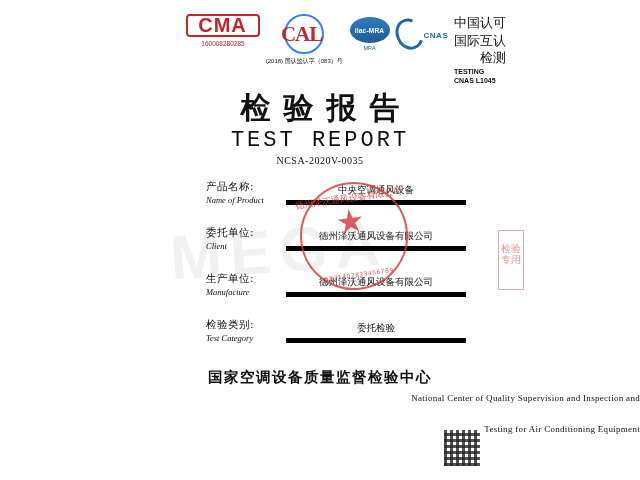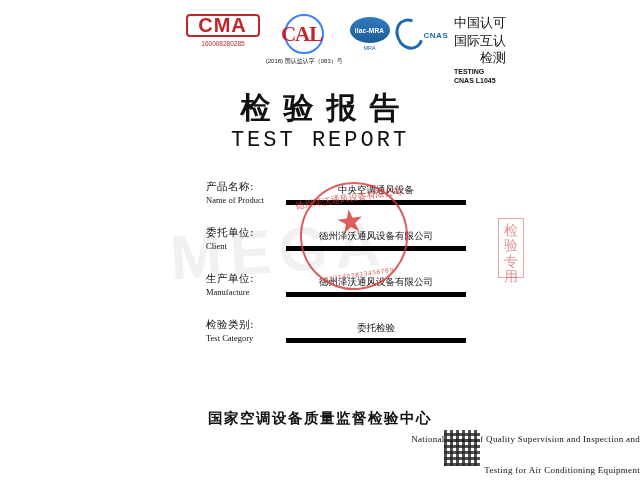--- a/index.html
+++ b/index.html
@@ -224,20 +224,21 @@
     letter-spacing: .5px;
     color: #111;
     white-space: nowrap;
   }
   .label-en {
     font-family: "Liberation Serif", serif;
     font-size: 8.5px;
     color: #111;
     margin-top: 1px;
     white-space: nowrap;
+    font-style: italic;
   }
   .field-value {
     position: absolute;
     left: 80px;
     right: 0;
     top: 0;
     height: 20px;
     border-bottom: 5px solid #000000;
     text-align: center;
     font-family: Liberation Sans, sans-serif;
@@ -254,21 +255,20 @@
     left: 0; right: 0;
     top: 368px;
     text-align: center;
   }
   .footer-cn {
     font-family: "DejaVu Serif", serif;
     font-size: 14.5px;
     font-weight: bold;
     letter-spacing: 1.5px;
     color: #111;
-    margin-top: 41px;
   }
   .footer-en1, .footer-en2 {
     font-family: "Liberation Serif", serif;
     font-size: 9px;
     letter-spacing: .3px;
     color: #111;
     margin-top: 6px;
     text-align: right;
   }
   .footer-en2 { margin-top: 21px; padding-left: 39px; }
@@ -336,30 +336,30 @@
     color: rgba(120,120,120,0.10);
     letter-spacing: 8px;
     transform: rotate(-4deg);
     pointer-events: none;
     user-select: none;
   }
 
   .side-stamp {
     position: absolute;
     left: 498px;
-    top: 218px;
+    top: 230px;
     width: 26px;
     height: 60px;
     border: 1.5px solid rgba(200,60,60,.45);
     color: rgba(200,60,60,.55);
     font-family: "DejaVu Sans", sans-serif;
-    font-size: 14px;
+    font-size: 10px;
     line-height: 1.1;
     text-align: center;
-    padding-top: 4px;
+    padding-top: 12px;
     box-sizing: border-box;
     pointer-events: none;
   }
 
   .qr {
     position: absolute;
     left: 444px;
     top: 430px;
     width: 36px;
     height: 36px;
@@ -409,20 +409,21 @@
       <div class="cn">中国认可</div>
       <div class="cn">国际互认</div>
       <div class="cn">检测</div>
       <div class="bold">TESTING</div>
       <div class="bold">CNAS L1045</div>
     </div>
   </div>
 
   <div class="title-cn">检验报告</div>
   <div class="title-en">TEST REPORT</div>
+  <div class="report-no">NCSA-2020V-0035</div>
 
   <div class="watermark">MEGA</div>
 
   <div class="fields">
 
     <div class="field-row">
       <div class="field-label">
         <div class="label-cn">产品名称:</div>
         <div class="label-en">Name of Product</div>
       </div>

